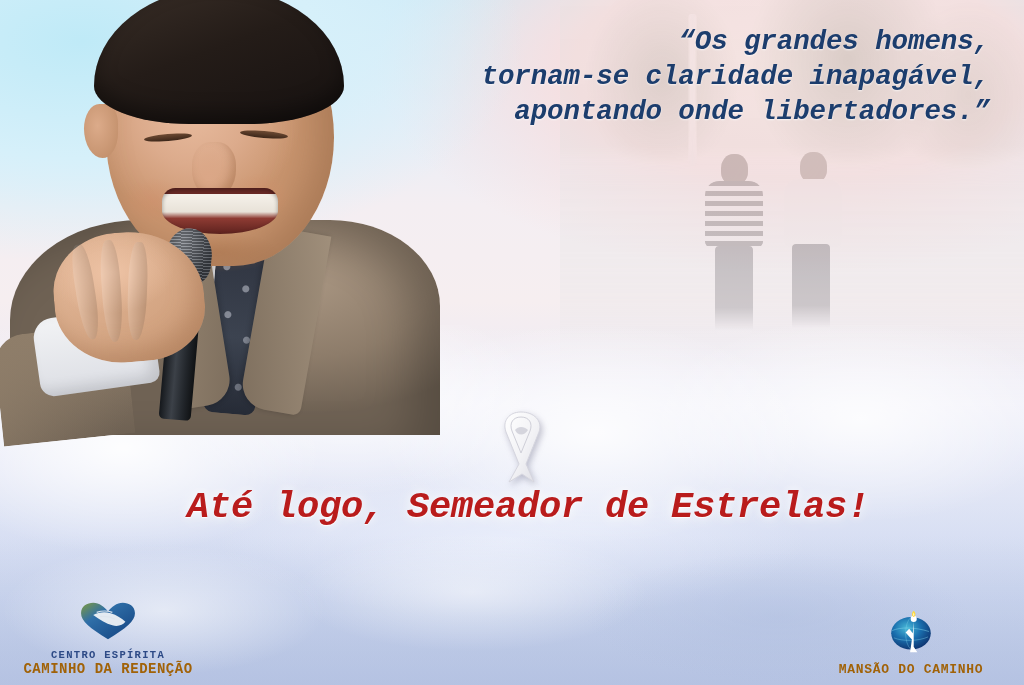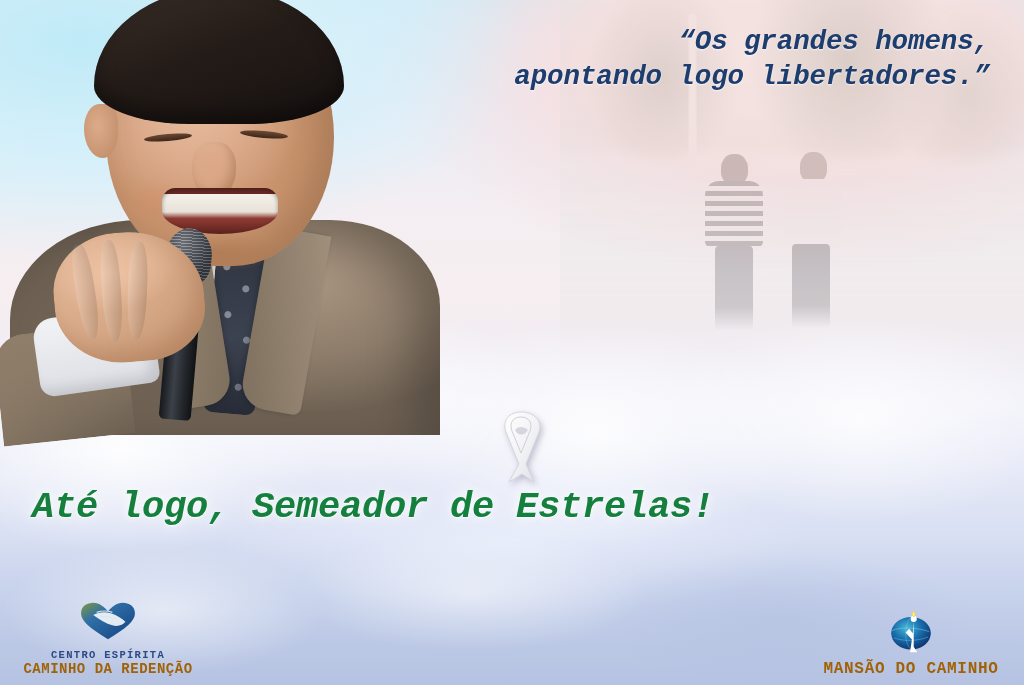--- a/index.html
+++ b/index.html
@@ -331,23 +331,24 @@
     position: absolute;
     left: 489px; top: 408px;
     width: 64px; height: 78px;
     filter: drop-shadow(2px 3px 3px rgba(90,90,120,.35));
   }
 
   
   .headline {
     position: absolute;
     left: 0; right: 0; top: 487px;
+    text-align: center;
     font-style: italic;
     font-weight: 700;
-    color: #15803d;
+    color: #b91c1c;
     line-height: 41px;
     text-shadow:
       0 0 10px rgba(255,255,255,.85),
       0 0 22px rgba(255,255,255,.6),
       0 1px 1px rgba(255,255,255,.9);
     padding-left: 32px;
   }
   .hl-1 { display: block; font-size: 37px; letter-spacing: -.2px; }
   .hl-2 { display: block; font-size: 35.5px; letter-spacing: -.2px; }
   .hl-3 { display: block; font-size: 35.5px; letter-spacing: -.2px; }
@@ -375,21 +376,21 @@
     line-height: 13px;
   }
   .logo-t2 {
     display: block;
     font-size: 14px;
     font-weight: 700;
     letter-spacing: .5px;
     color: #a16207;
     line-height: 15px;
   }
-  .logo-right .logo-t2 { font-size: 16px; letter-spacing: .7px; }
+  .logo-right .logo-t2 { font-size: 13px; letter-spacing: .7px; }
 </style>
 </head>
 <body>
 
 <div id="poster">
 
   <div class="bg-sky"></div>
 
   <div class="bg-plaza">
     <div class="person-a">
@@ -433,21 +434,22 @@
       <div class="mic-body"></div>
     </div>
     <div class="hand"></div>
     <div class="finger1"></div>
     <div class="finger2"></div>
     <div class="finger3"></div>
   </div>
 
   <div class="quote">
     <span class="quote-line">“Os grandes homens,</span>
-    <span class="quote-line">apontando logo libertadores.”</span>
+    <span class="quote-line">tornam-se claridade inapagável,</span>
+    <span class="quote-line">apontando onde libertadores.”</span>
   </div>
 
   <div class="ribbon">
     <svg viewBox="0 0 64 78" width="64" height="78" aria-hidden="true">
       <defs>
         <linearGradient id="rg" x1="0" y1="0" x2="1" y2="1">
           <stop offset="0%" stop-color="#ffffff"></stop>
           <stop offset="55%" stop-color="#f2f2f5"></stop>
           <stop offset="100%" stop-color="#dcdce4"></stop>
         </linearGradient>

